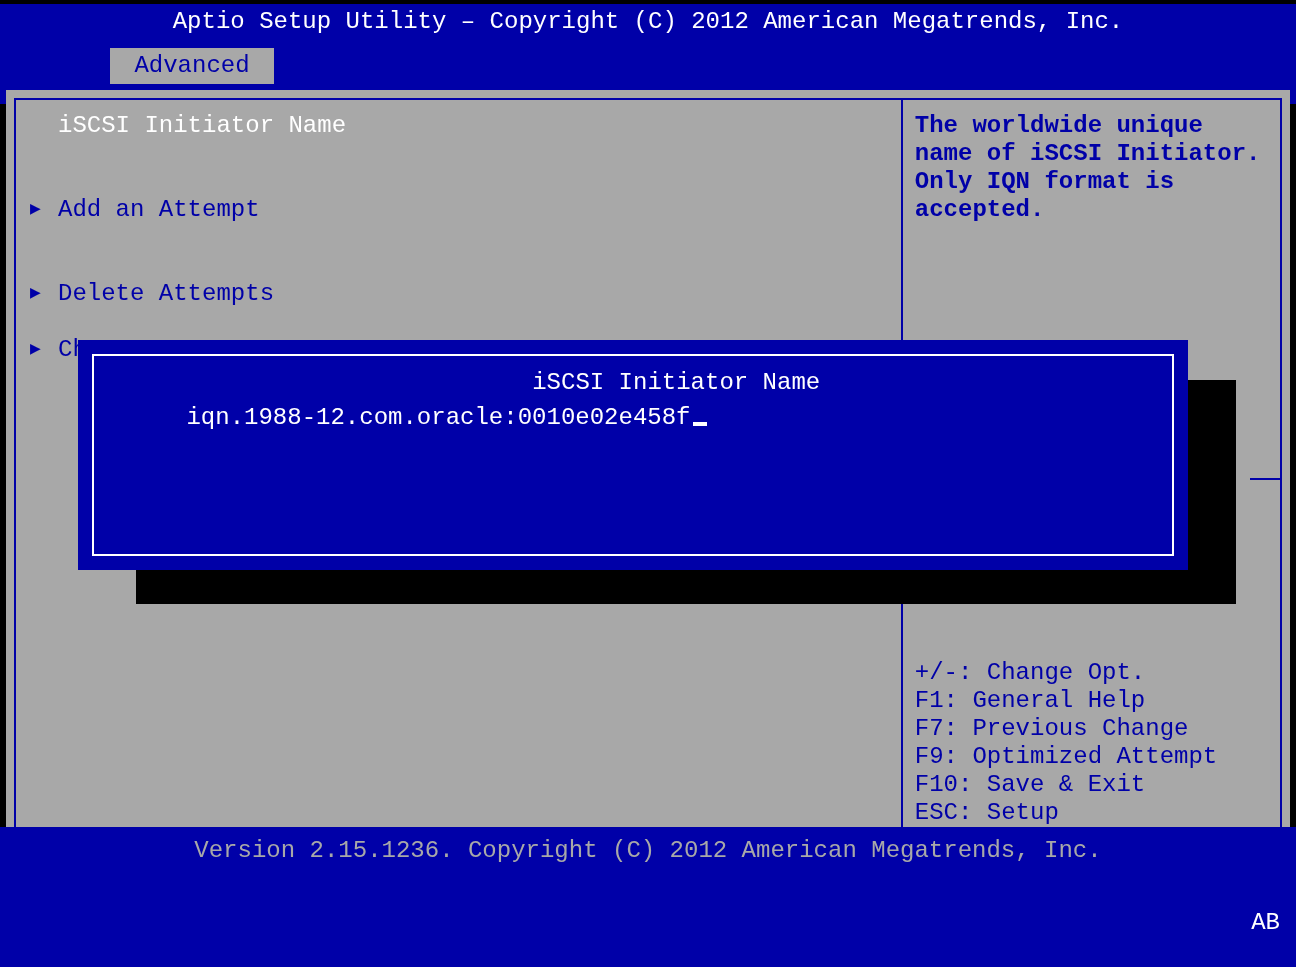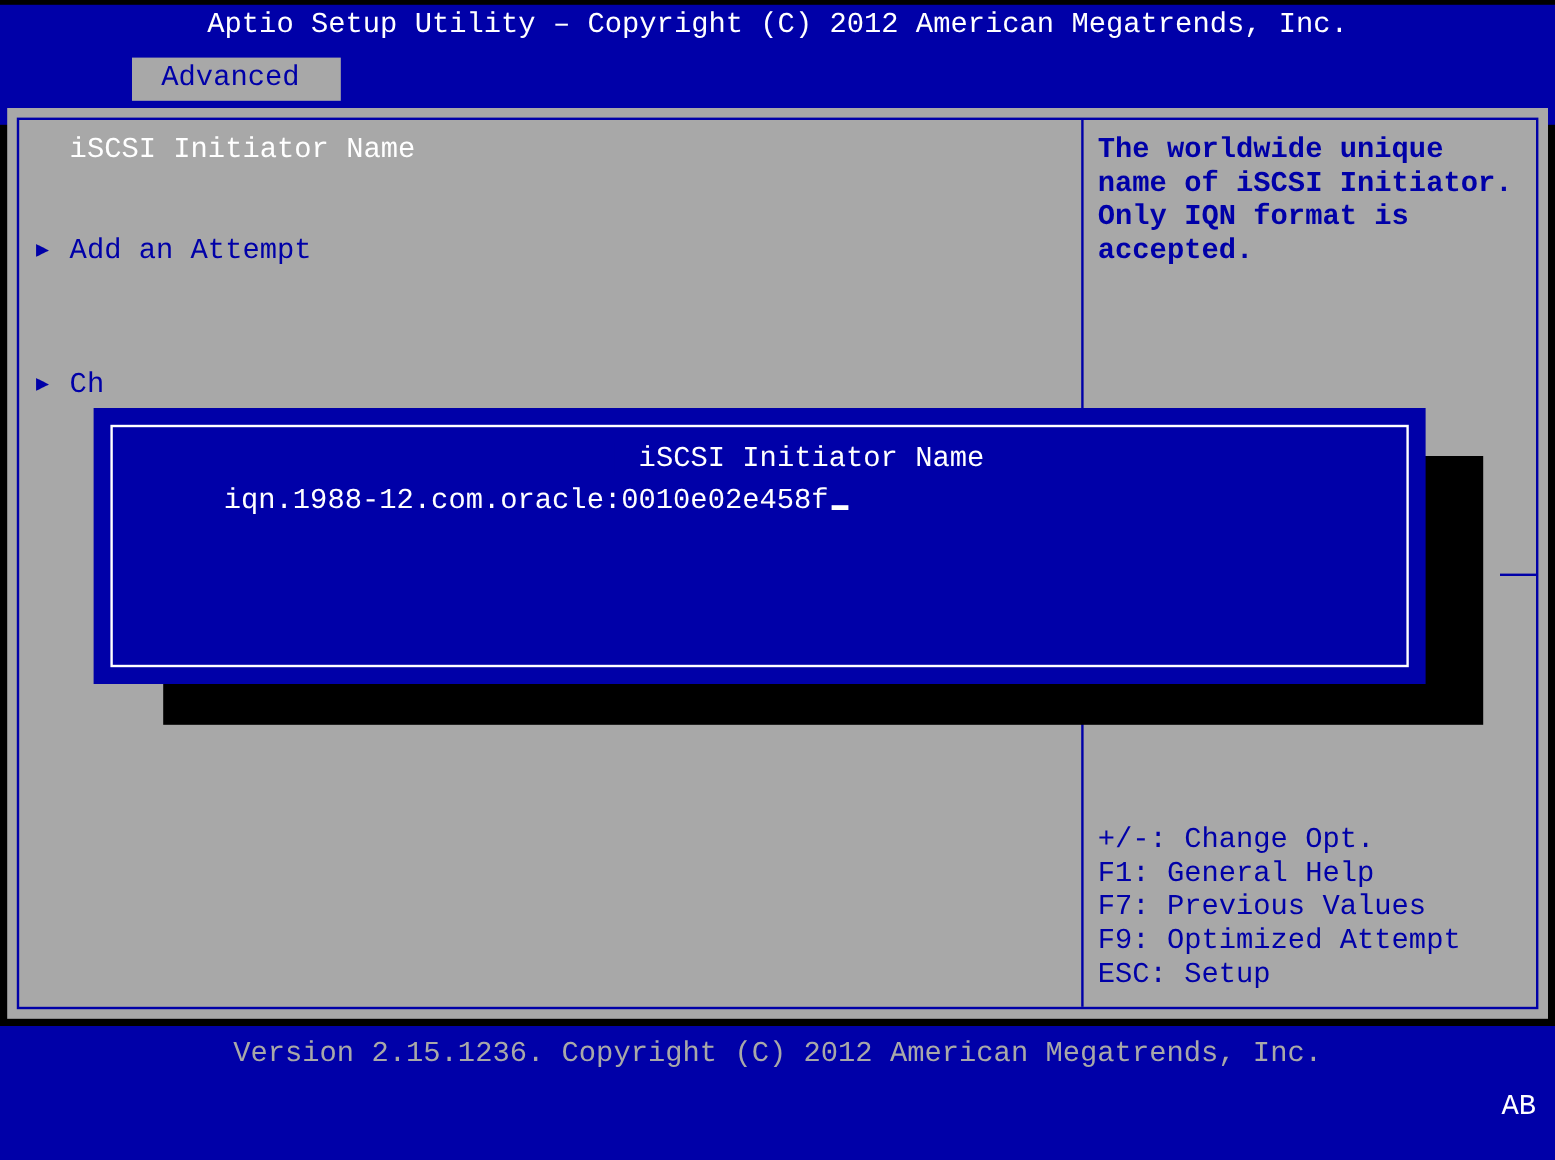--- a/index.html
+++ b/index.html
@@ -41,21 +41,21 @@
   .tab-row{
     position:absolute;
     top:40px;left:0;right:0;
     height:44px;
   }
   .tab{
     position:absolute;
     left:110px;top:4px;
     background:var(--gray);
     color:var(--blue);
-    padding:4px 20px 4px 10px;
+    padding:4px 10px 4px 10px;
     white-space:pre;
   }
 
   
   .work{
     position:absolute;
     left:6px;right:6px;
     top:90px;bottom:118px;
     background:var(--gray);
   }
@@ -159,21 +159,21 @@
     display:inline-block;
     width:14px;height:4px;
     background:var(--white);
     vertical-align:-2px;
     margin-left:2px;
   }
 
   
   .bottom-band{
     position:absolute;
-    left:0;right:0;bottom:0;height:112px;
+    left:0;right:0;bottom:0;height:140px;
     background:var(--blue);
     color:var(--gray);
   }
   .version{
     position:absolute;
     left:0;right:0;top:10px;
     text-align:center;
     white-space:pre;
   }
   .bottom-band .ab{
@@ -196,31 +196,33 @@
   <div class="frame">
     <div class="vline"></div>
 
     <div class="left-pane">
       <span class="item no-arrow selected">iSCSI Initiator Name</span>
       <span class="item no-arrow"></span>
       <span class="item no-arrow"></span>
       <span class="item arrow">Add an Attempt</span>
       <span class="item no-arrow"></span>
       <span class="item no-arrow"></span>
+      <span class="item arrow">Delete Attempts</span>
       <span class="item no-arrow"></span>
       <span class="item arrow">Ch</span>
     </div>
 
     <div class="right-pane">
       <div class="help-text">The worldwide unique name of iSCSI Initiator. Only IQN format is accepted.</div>
       <div class="key-hints">
         <div>+/-: Change Opt.</div>
         <div>F1: General Help</div>
-        <div>F7: Previous Values</div>
+        <div>F7: Previous Change</div>
         <div>F9: Optimized Attempt</div>
+        <div>F10: Save &amp; Exit</div>
         <div>ESC: Setup</div>
       </div>
     </div>
 
     <div class="hline"></div>
   </div>
 </div>
 
 <div class="popup-shadow"></div>
 <div class="popup">

